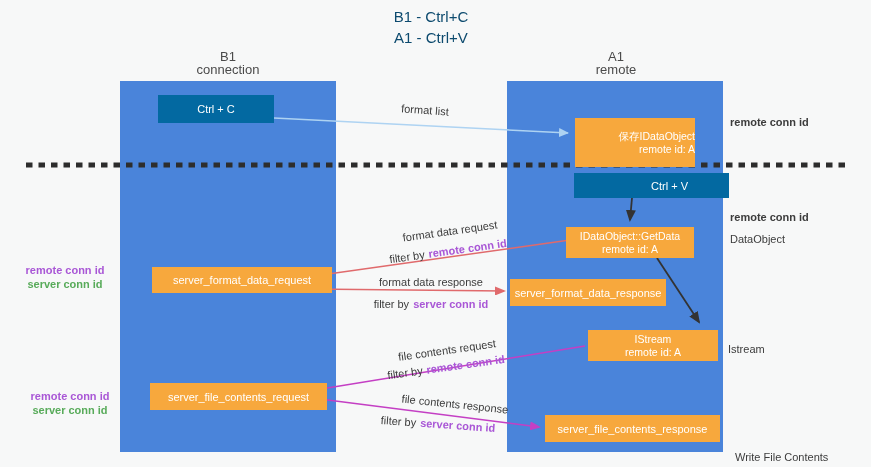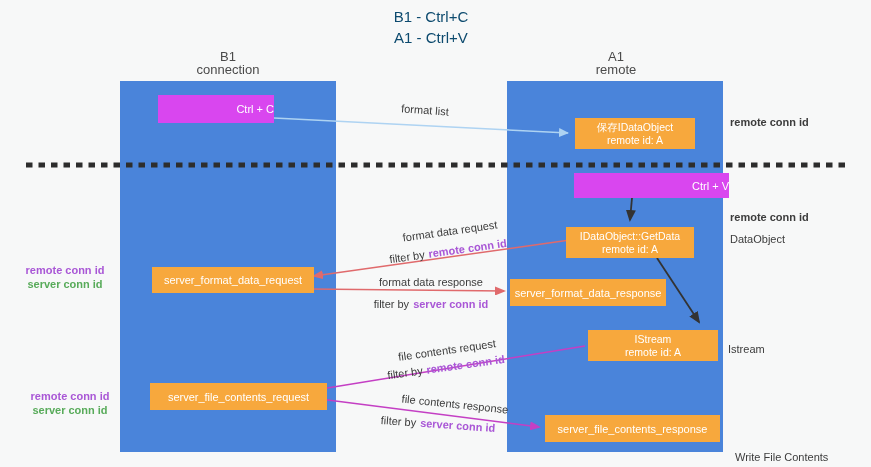--- a/index.html
+++ b/index.html
@@ -39,21 +39,21 @@
     pointer-events:none;
   }
   .node{
     position:absolute;
     display:flex;flex-direction:column;
     align-items:center;justify-content:center;
     color:#ffffff;text-align:center;
     white-space:nowrap;
   }
   .node.orange{background:#f7a83d;}
-  .node.green{background:#d946ef;align-items:flex-end;}
+  .node.green{background:#0369a1;}
   .fs11{font-size:11px;}
   .fs10{font-size:10.5px;line-height:13px;}
   .flow-label{
     position:absolute;
     display:flex;gap:4px;
     font-size:11px;color:#3c3c3c;
     white-space:nowrap;
   }
   .purple{color:#a957d6;font-weight:bold;}
   .green-text{color:#58ab5a;font-weight:bold;}
@@ -121,35 +121,35 @@
 
     <line x1="585" y1="346" x2="315" y2="390" stroke="#c43fc4" stroke-width="1.5" marker-end="url(#arrow-magenta)"></line>
 
     <line x1="312" y1="398" x2="539" y2="427" stroke="#c43fc4" stroke-width="1.5" marker-end="url(#arrow-magenta)"></line>
   </svg>
 
   <div class="node green fs11" style="left:158px;top:95px;width:116px;height:28px;">
     <span>Ctrl + C</span>
   </div>
 
-  <div class="node orange fs10" style="left:575px;top:118px;width:120px;height:31px;">
+  <div class="node orange fs10" style="left:575px;top:118px;width:120px;height:49px;align-items:flex-end;">
     <span>保存IDataObject</span>
     <span>remote id: A</span>
   </div>
 
   <div class="node green fs11" style="left:574px;top:173px;width:119px;height:25px;padding-left:36px;">
     <span>Ctrl + V</span>
   </div>
 
   <div class="node orange fs10" style="left:566px;top:227px;width:128px;height:31px;">
     <span>IDataObject::GetData</span>
     <span>remote id: A</span>
   </div>
 
-  <div class="node orange fs11" style="left:152px;top:267px;width:162px;height:26px;">
+  <div class="node orange fs11" style="left:152px;top:267px;width:180px;height:26px;">
     <span>server_format_data_request</span>
   </div>
 
   <div class="node orange fs11" style="left:510px;top:279px;width:156px;height:27px;">
     <span>server_format_data_response</span>
   </div>
 
   <div class="node orange fs10" style="left:588px;top:330px;width:130px;height:31px;">
     <span>IStream</span>
     <span>remote id: A</span>

